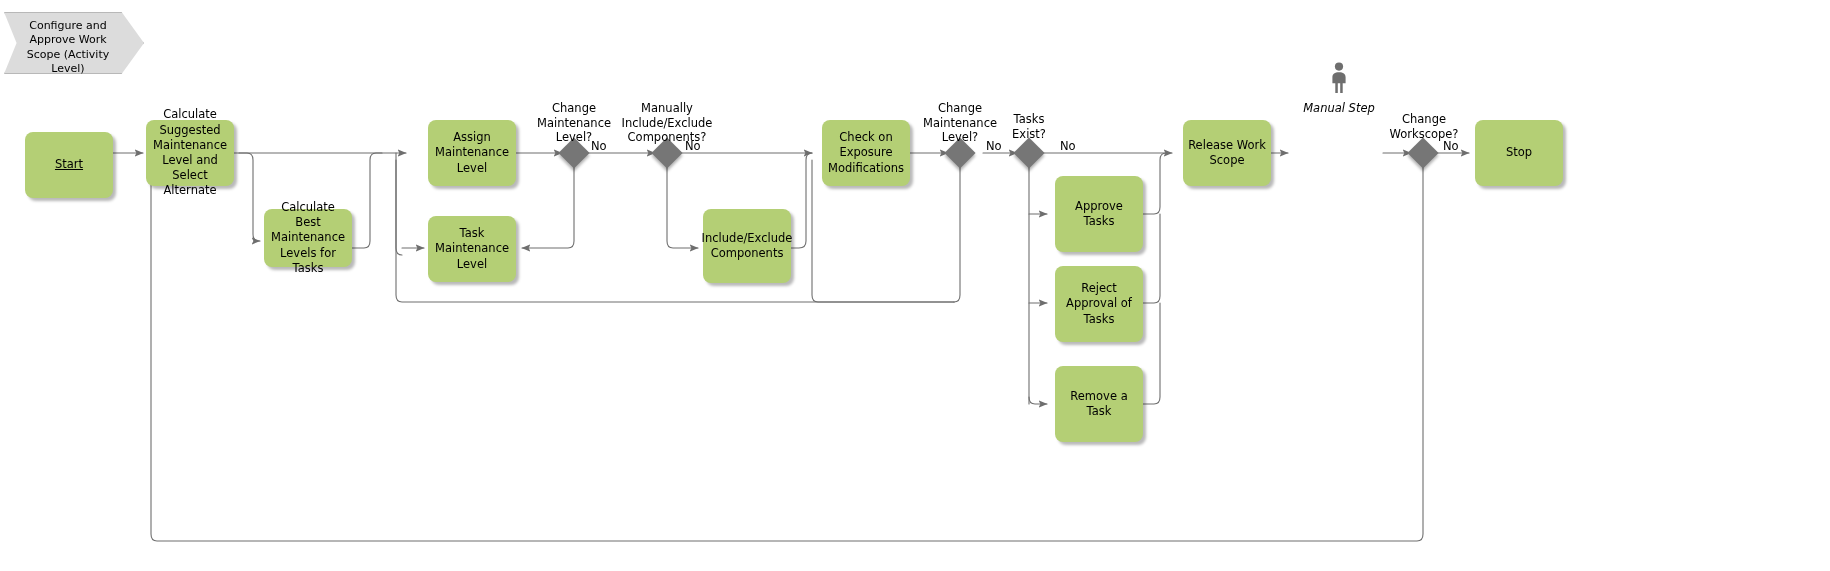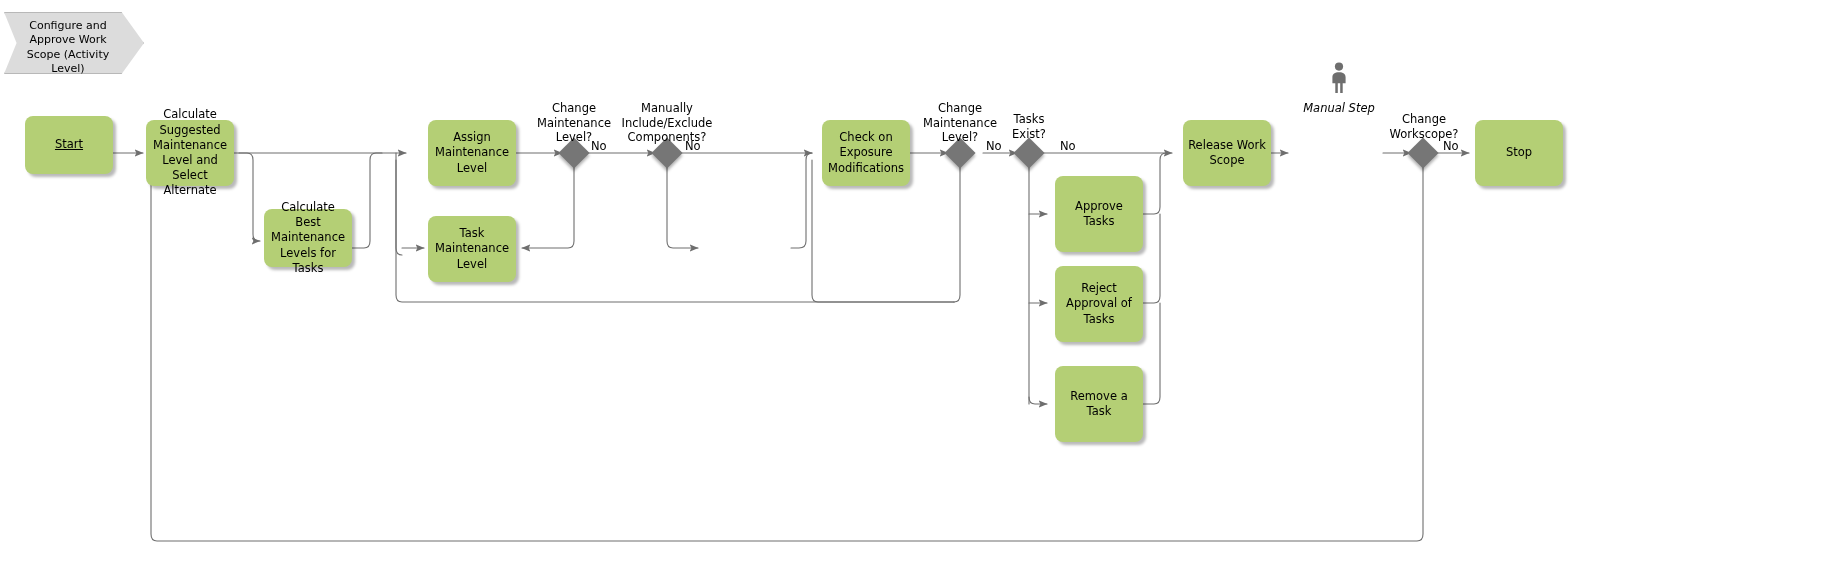--- a/index.html
+++ b/index.html
@@ -164,40 +164,43 @@
       <path d="M1423,166 L1423,534 Q1423,541 1417,541 L157,541 Q151,541 151,534 L151,160 Q151,153 157,153 L160,153" marker-end="url(#ah)"></path>
 
     </g>
   </svg>
 
   <div id="banner">
     <div class="shape"></div>
     <div class="txt">Configure and Approve Work Scope (Activity Level)</div>
   </div>
 
-  <div class="node" style="left:25px; top:116px; width:88px; height:58px;text-decoration:underline;">
+  <div class="node" style="left:25px; top:132px; width:88px; height:66px;text-decoration:underline;">
     <span>Start</span>
   </div>
 
   <div class="node" style="left:146px; top:120px; width:88px; height:66px;">
     <span>Calculate Suggested Maintenance Level and Select Alternate</span>
   </div>
 
   <div class="node" style="left:264px; top:209px; width:88px; height:58px;">
     <span>Calculate Best Maintenance Levels for Tasks</span>
   </div>
 
   <div class="node" style="left:428px; top:120px; width:88px; height:66px;">
     <span>Assign Maintenance Level</span>
   </div>
 
   <div class="node" style="left:428px; top:216px; width:88px; height:66px;">
     <span>Task Maintenance Level</span>
   </div>
 
+  <div class="node" style="left:703px; top:209px; width:88px; height:74px;">
+    <span>Include/Exclude Components</span>
+  </div>
 
   <div class="node" style="left:822px; top:120px; width:88px; height:66px;">
     <span>Check on Exposure Modifications</span>
   </div>
 
   <div class="node" style="left:1055px; top:266px; width:88px; height:76px;">
     <span>Reject Approval of Tasks</span>
   </div>
 
   <div class="node" style="left:1055px; top:176px; width:88px; height:76px;">

